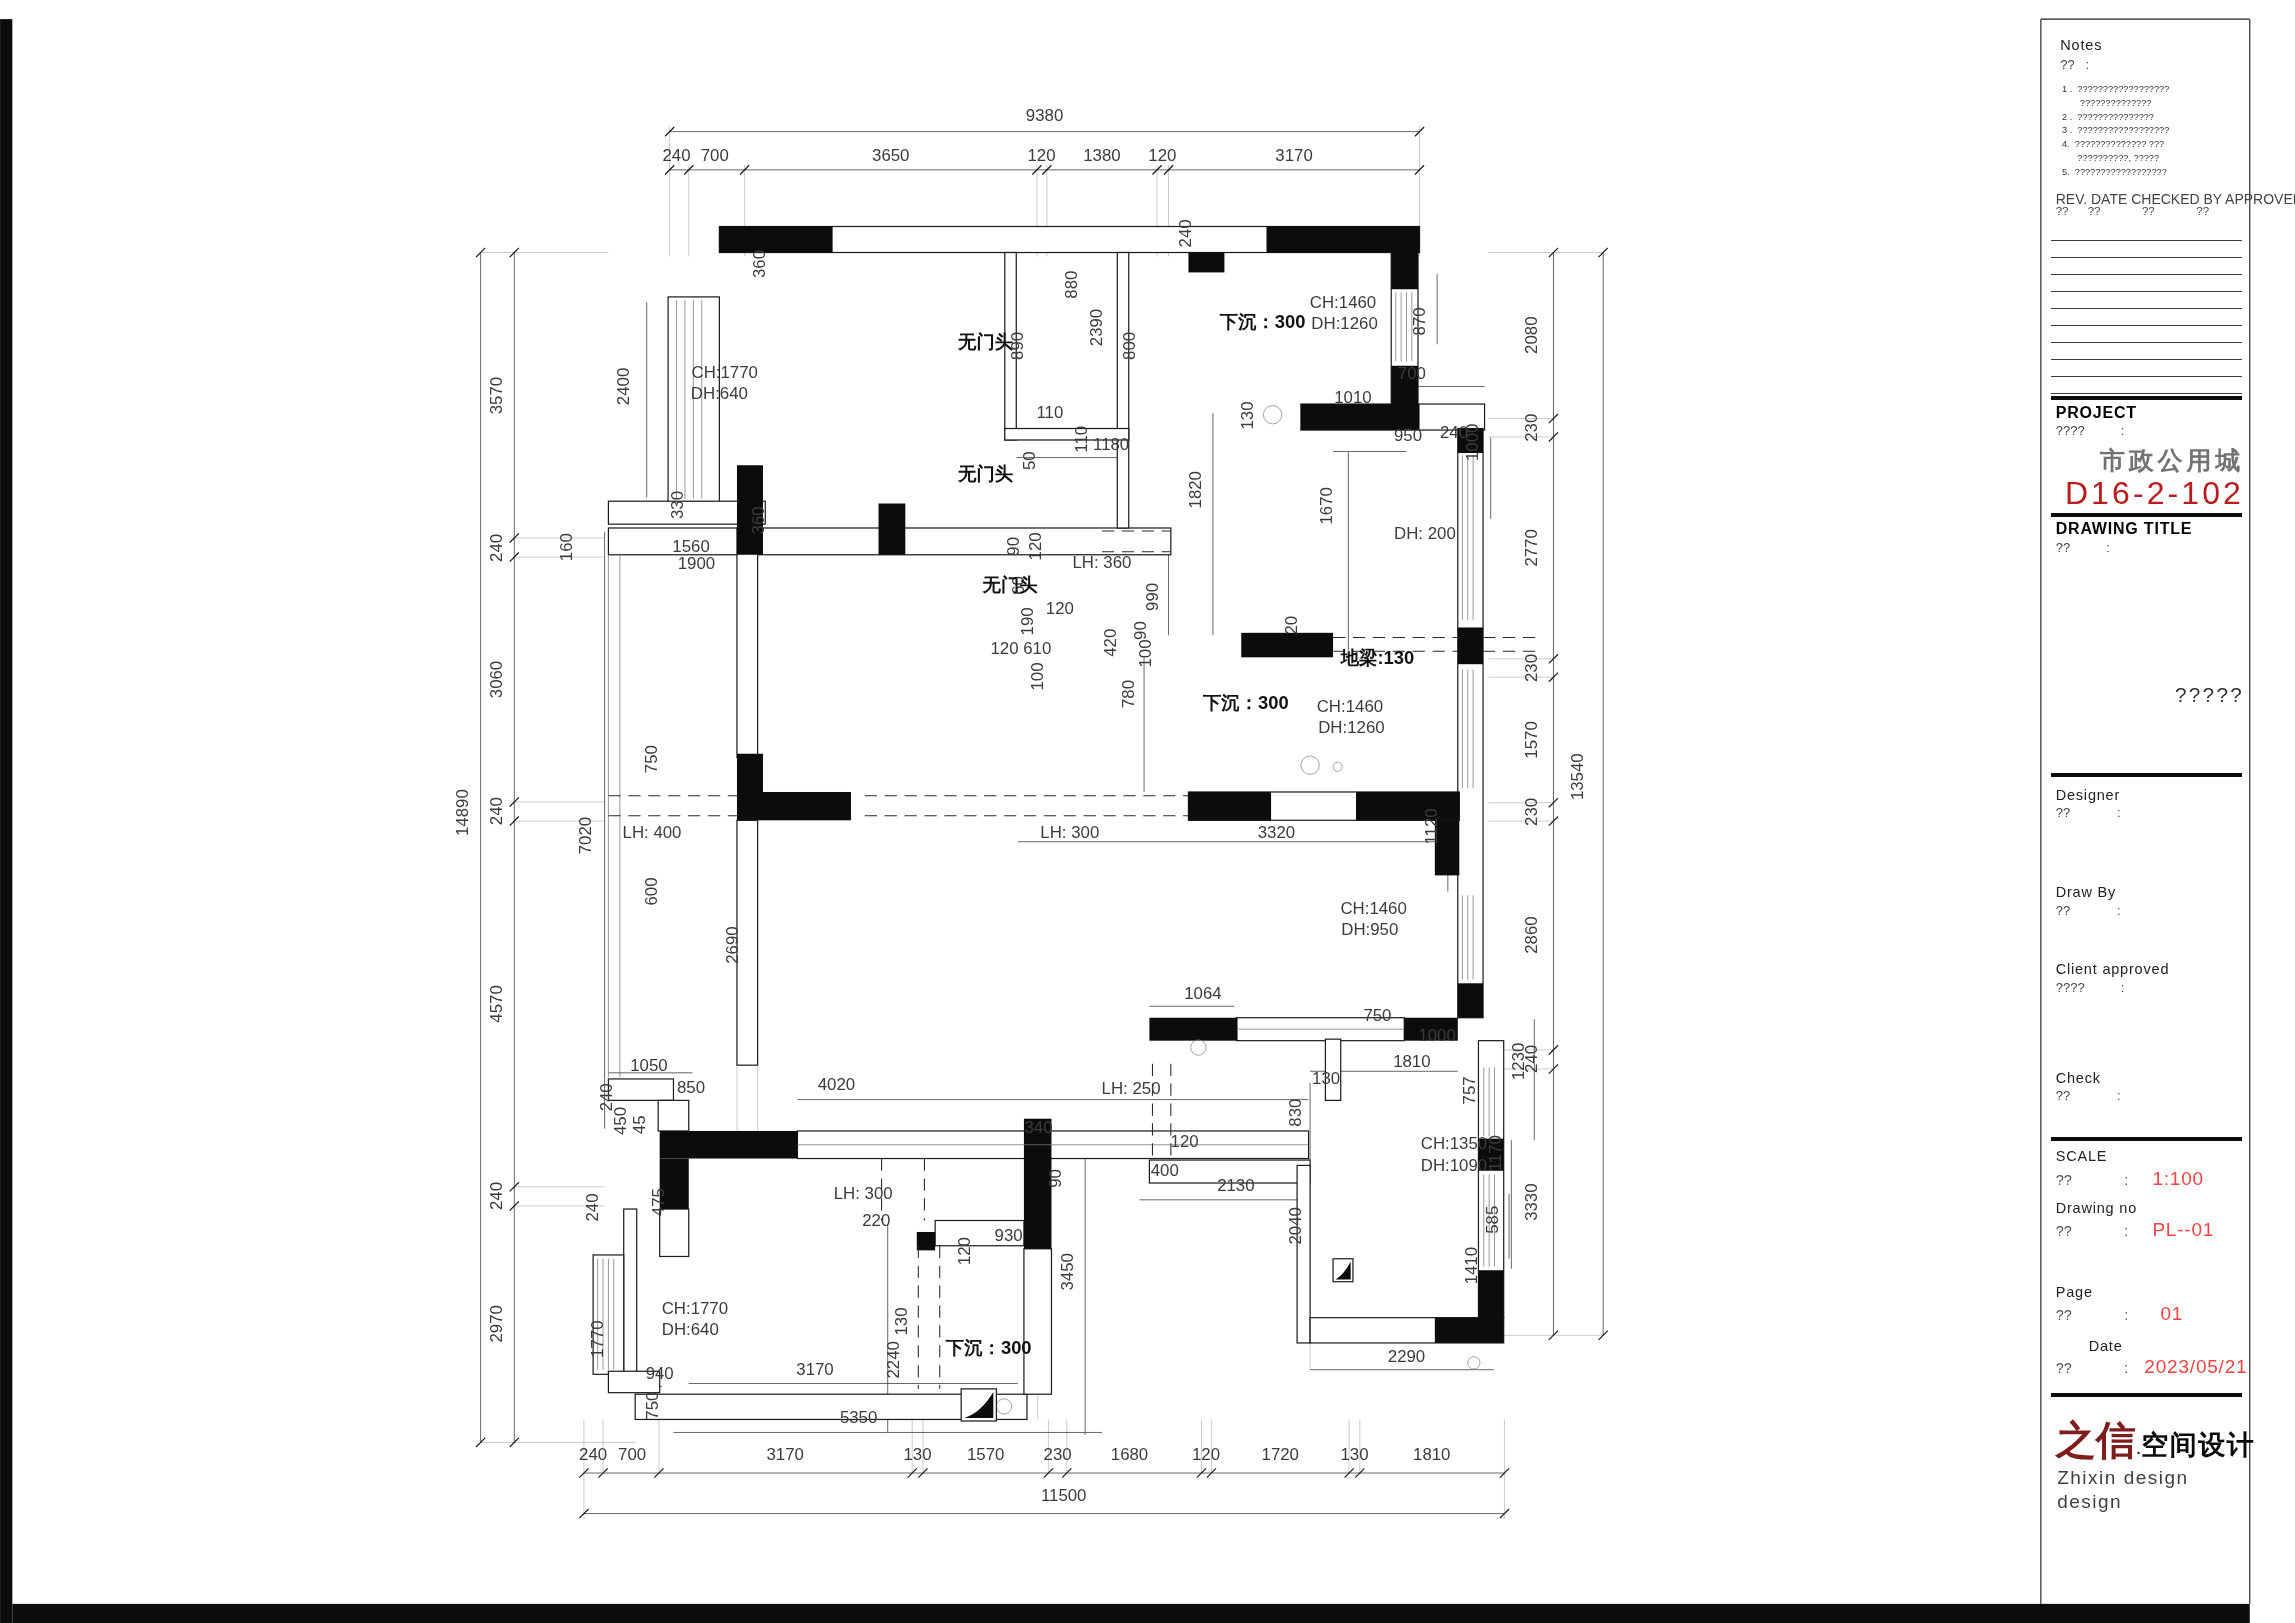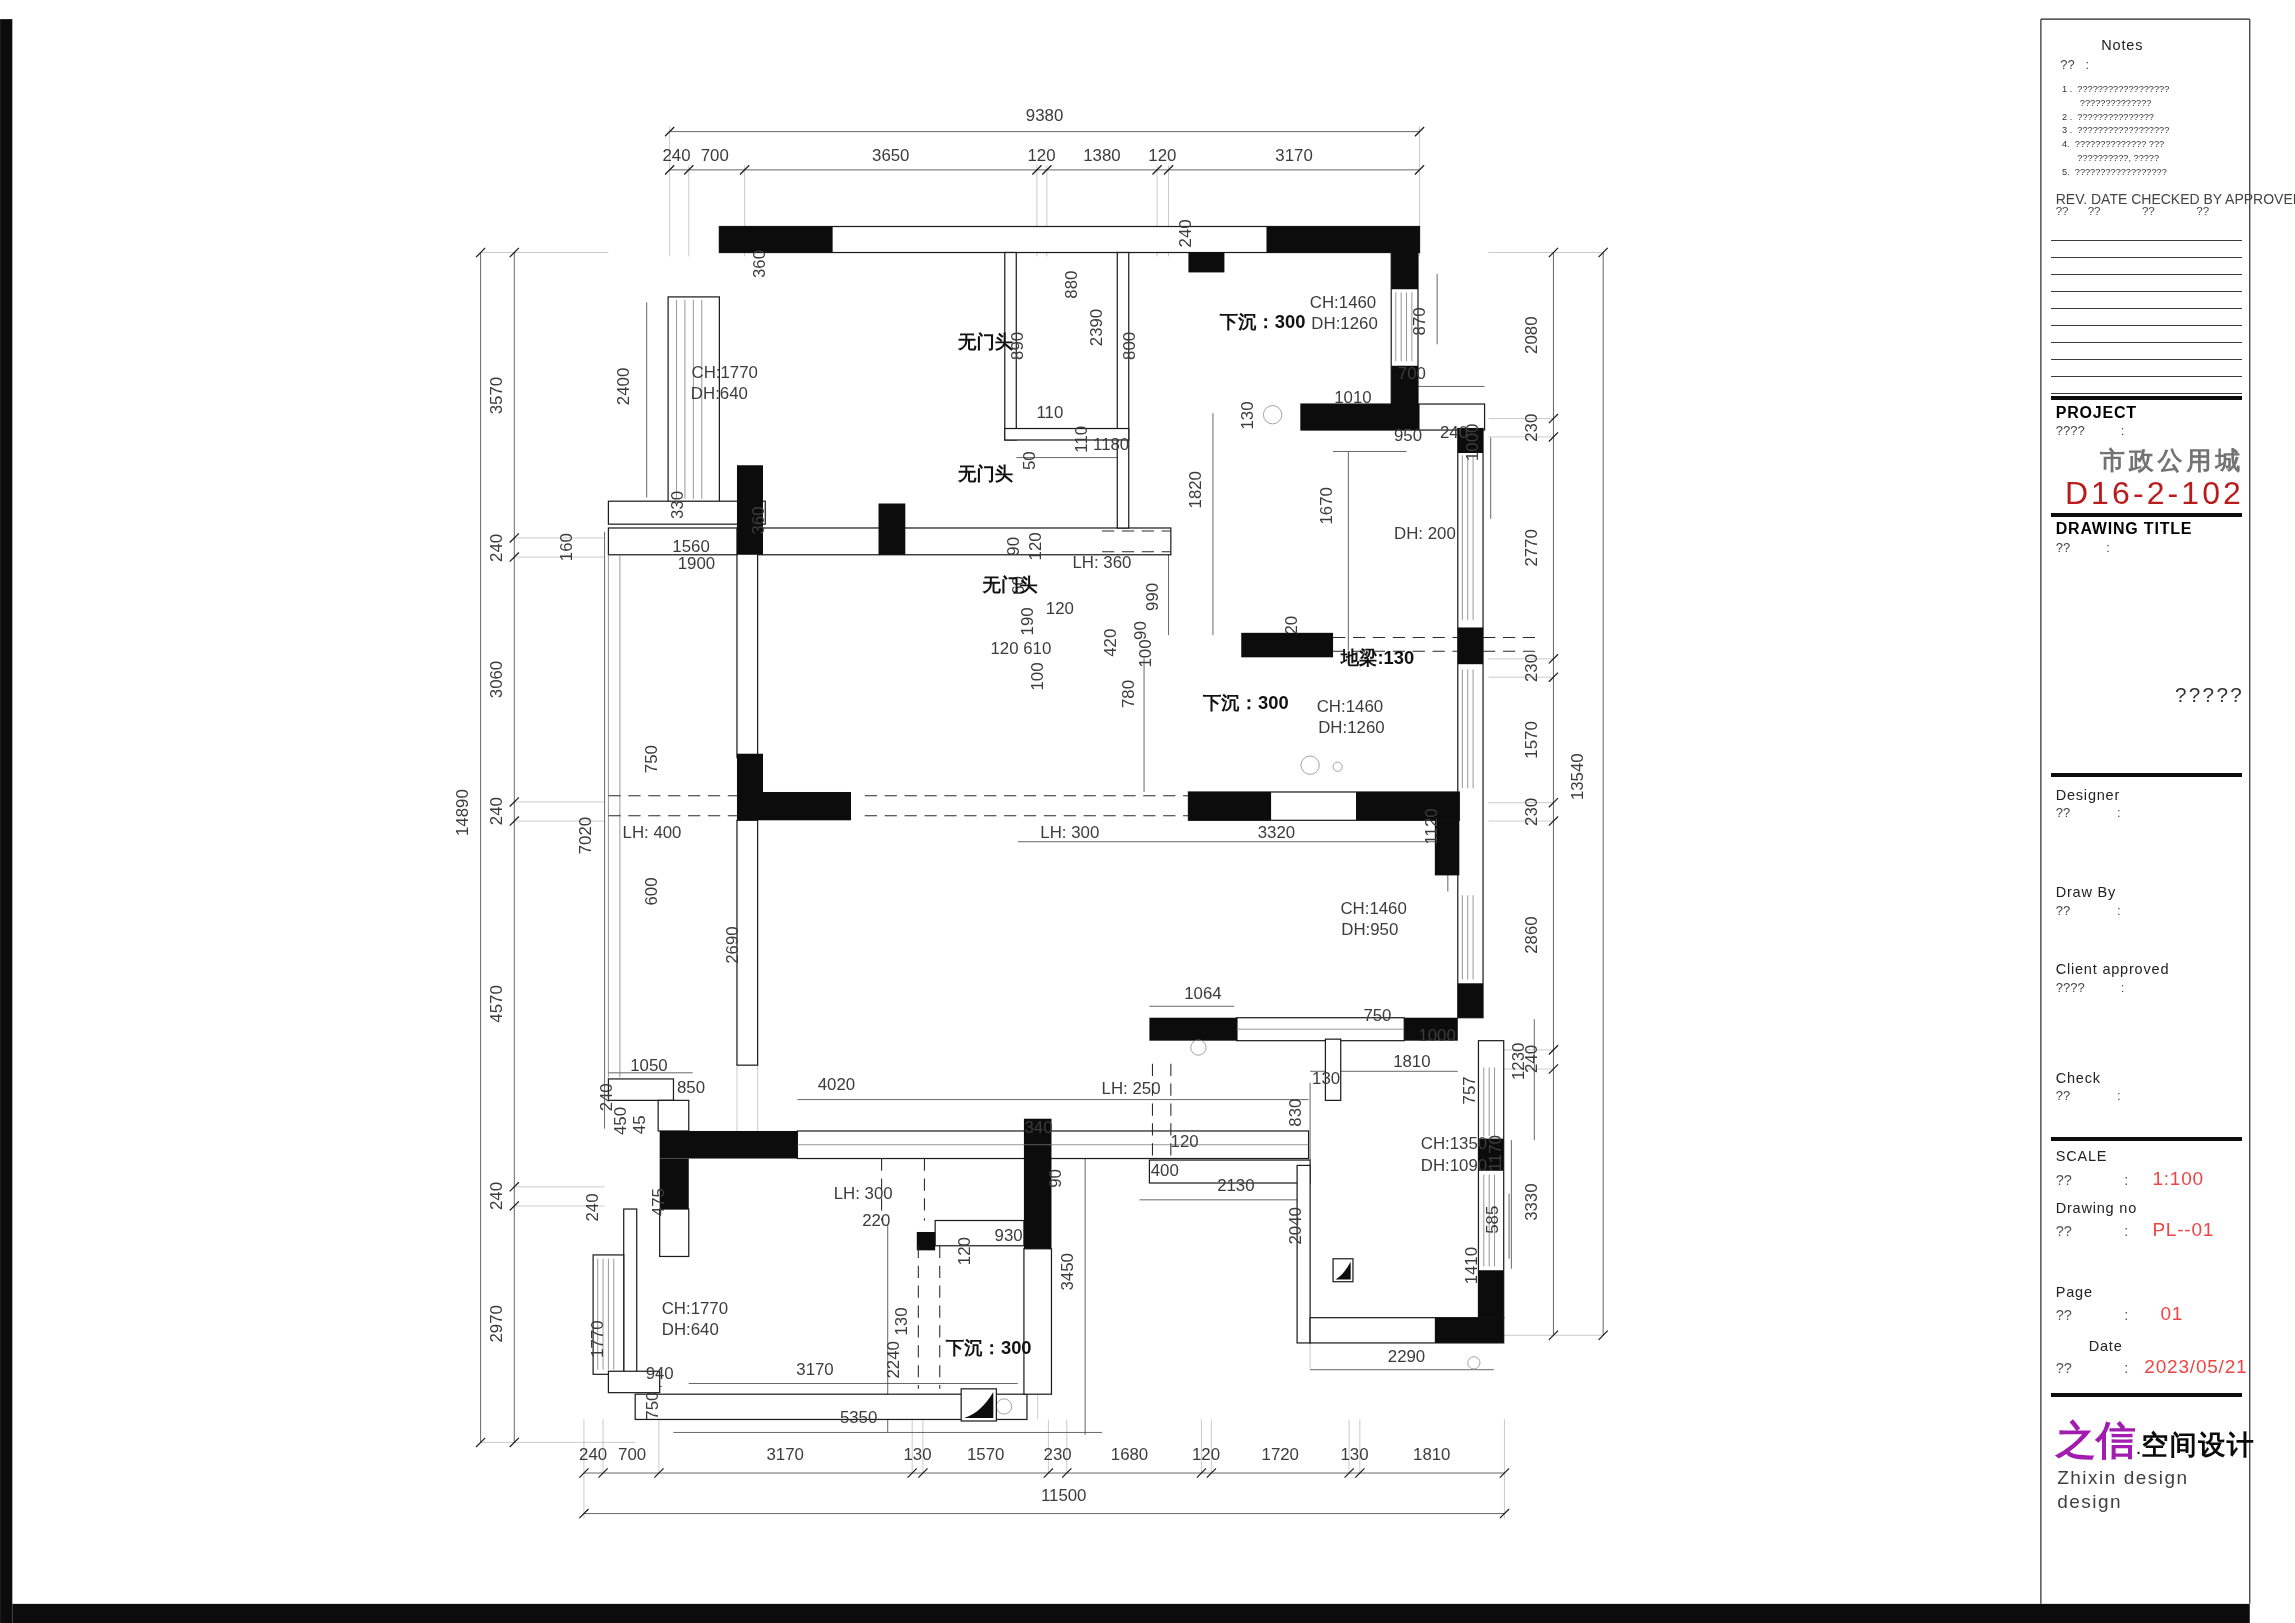--- a/index.html
+++ b/index.html
@@ -26,21 +26,21 @@
   .tb-sub{font-size:13px;color:#444;white-space:pre;}
   .notes-item{font-size:9.2px;color:#333;line-height:13.8px;white-space:pre;}
   .thick{position:absolute;left:6.1px;width:191px;height:3.8px;background:#0c0c0c;}
   .revlines{position:absolute;left:6.1px;width:191px;
             background:repeating-linear-gradient(to bottom,transparent 0 16px,#3a3a3a 16px 17px);}
   .proj-name{font-size:25px;font-weight:bold;color:#737373;letter-spacing:3.8px;}
   .proj-code{font-size:32px;color:#b91c1c;letter-spacing:3.1px;}
   .qmarks{font-size:20.7px;color:#333;letter-spacing:2.3px;}
   .kv{font-size:14.5px;color:#555;white-space:pre;}
   .kv .val{font-size:19px;color:#ef4444;letter-spacing:0.8px;}
-  .logo-big{font-size:40px;font-weight:bold;color:#a21caf;}
+  .logo-big{font-size:40px;font-weight:bold;color:#7f1d1d;}
   .logo-dot{font-size:20px;color:#0a0a0a;}
   .logo-mid{font-size:27px;font-weight:bold;color:#0a0a0a;letter-spacing:1.5px;}
   .logo-en{font-size:19px;color:#3f3f3f;letter-spacing:1.5px;}
 </style>
 </head>
 <body>
 
 <div class="sheet">
 
   <svg id="plan-svg" width="2295" height="1623" viewBox="0 0 2999 2121">
@@ -322,21 +322,21 @@
         <text x="1122" y="1860" class="dim">5350</text>
         <text x="1700" y="1602" transform="rotate(-90 1700 1602)" class="dim">2040</text>
         <text x="1958" y="1594" transform="rotate(-90 1958 1594)" class="dim">585</text>
         <text x="1930" y="1654" transform="rotate(-90 1930 1654)" class="dim">1410</text>
         <text x="1838" y="1780" class="dim">2290</text>
       </g>
   </svg>
 
   <div class="tb">
 
-    <div class="abs tb-h" style="left:15.3px;top:37px;margin-left:41px;">Notes</div>
+    <div class="abs tb-h" style="left:15.3px;top:37px;">Notes</div>
     <div class="abs tb-sub" style="left:15.3px;top:57px;">??   :</div>
     <div class="abs" style="left:17px;top:83px;" id="notes-items">
         <div class="notes-item">1 .  ??????????????????</div>
         <div class="notes-item">       ??????????????</div>
         <div class="notes-item">2 .  ???????????????</div>
         <div class="notes-item">3 .  ??????????????????</div>
         <div class="notes-item">4.  ?????????????? ???</div>
         <div class="notes-item">      ??????????, ?????</div>
         <div class="notes-item">5.  ??????????????????</div>
       </div>

